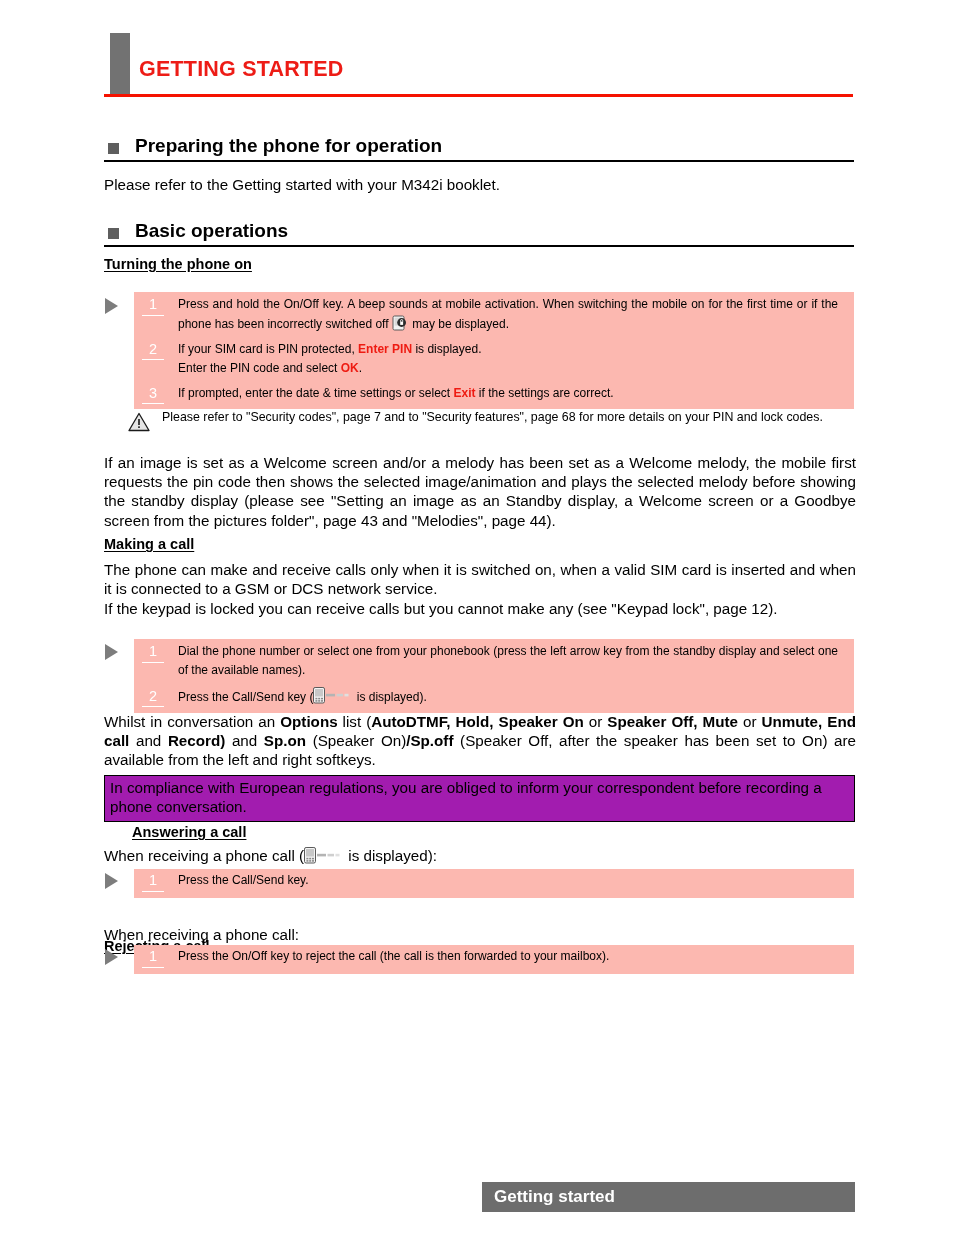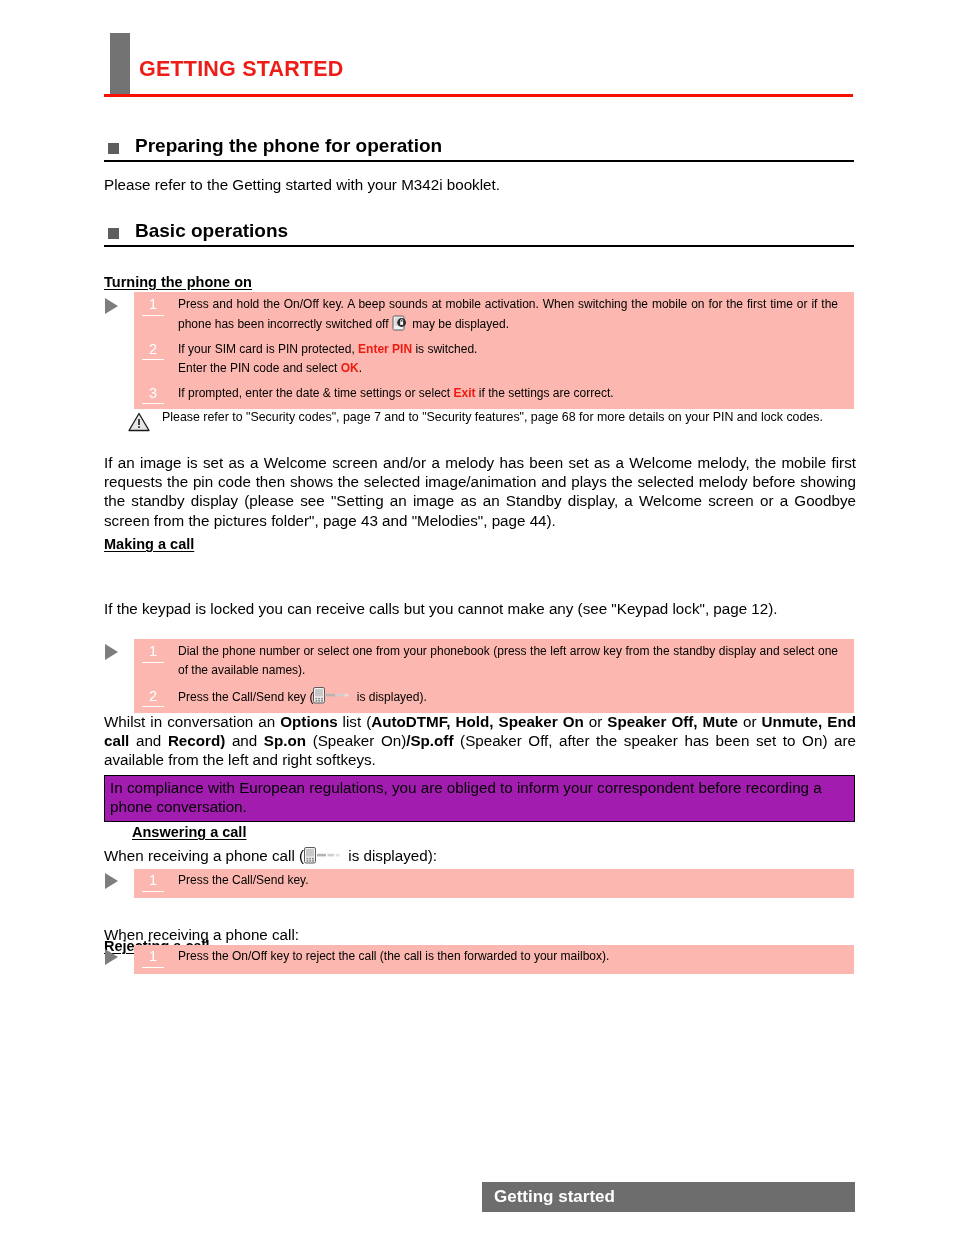--- a/index.html
+++ b/index.html
@@ -249,40 +249,40 @@
   </div>
 
   <div class="para nojust" style="top:175px;">Please refer to the Getting started with your M342i booklet.</div>
 
   <div class="sec" style="top:219px;">
     <div class="bullet"></div>
     <div class="sec-title">Basic operations</div>
     <div class="sec-rule"></div>
   </div>
 
-  <div class="subhead" style="top:274px;">Turning the phone on</div>
+  <div class="subhead" style="top:256px;">Turning the phone on</div>
 
   <div class="steps" style="top:292px;">
     <div class="arrow" style="top:6px;"></div>
     <div class="pinkbox" style="padding:3px 0 5px 0;">
 
       <div class="step" style="margin-bottom:5px;">
         <div class="num">1</div>
         <div class="txt just"><span>Press and hold the On/Off key. A beep sounds at mobile activation. When switching the mobile on for the first time or if the phone has been incorrectly switched off </span><span class="ico ico-lockphone"><svg width="17" height="17" viewBox="0 0 17 17">
                 <rect x="1" y="2" width="11" height="14" rx="1.5" fill="#f2f2f2" stroke="#5a5a5a" stroke-width="1"></rect>
                 <rect x="2.6" y="3.6" width="7.8" height="8" fill="#d9d9d9"></rect>
                 <circle cx="9.6" cy="8.5" r="4.4" fill="#2b2b2b"></circle>
                 <rect x="8.2" y="7.6" width="2.9" height="3.3" fill="#ffffff"></rect>
                 <path d="M8.6 7.7 v-1.1 a1.05 1.05 0 0 1 2.1 0 v1.1" fill="none" stroke="#ffffff" stroke-width="0.9"></path>
               </svg></span><span> may be displayed.</span></div>
       </div>
 
       <div class="step" style="margin-bottom:5px;">
         <div class="num">2</div>
-        <div class="txt"><span>If your SIM card is PIN protected, </span><span class="red">Enter PIN</span><span> is switched.</span><br><span>Enter the PIN code and select </span><span class="red">OK</span><span>.</span></div>
+        <div class="txt"><span>If your SIM card is PIN protected, </span><span class="red">Enter PIN</span><span> is displayed.</span><br><span>Enter the PIN code and select </span><span class="red">OK</span><span>.</span></div>
       </div>
 
       <div class="step">
         <div class="num">3</div>
         <div class="txt"><span>If prompted, enter the date &amp; time settings or select </span><span class="red">Exit</span><span> if the settings are correct.</span></div>
       </div>
 
     </div>
   </div>
 
@@ -294,20 +294,21 @@
           <rect x="10.2" y="14.3" width="1.6" height="1.7" fill="#1a1a1a"></rect>
         </svg>
     </div>
     <div class="wtext">Please refer to "Security codes", page 7 and to "Security features", page 68  for more details on your PIN and lock codes.</div>
   </div>
 
   <div class="para" style="top:453px;">If an image is set as a Welcome screen and/or a melody has been set as a Welcome melody, the mobile first requests the pin code then shows the selected image/animation and plays the selected melody before showing the standby display (please see "Setting an image as an Standby display, a Welcome screen or a Goodbye screen from the pictures folder", page 43 and "Melodies", page 44).</div>
 
   <div class="subhead" style="top:536px;">Making a call</div>
 
+  <div class="para" style="top:560px;">The phone can make and receive calls only when it is switched on, when a valid SIM card is inserted and when it is connected to a GSM or DCS network service.</div>
   <div class="para nojust" style="top:599px;">If the keypad is locked you can receive calls but you cannot make any (see "Keypad lock", page 12).</div>
 
   <div class="steps" style="top:639px;">
     <div class="arrow" style="top:5px;"></div>
     <div class="pinkbox" style="padding:3px 0 6px 0;">
 
       <div class="step" style="margin-bottom:6px;">
         <div class="num">1</div>
         <div class="txt just">Dial the phone number or select one from your phonebook (press the left arrow key from the standby display and select one of the available names).</div>
       </div>

